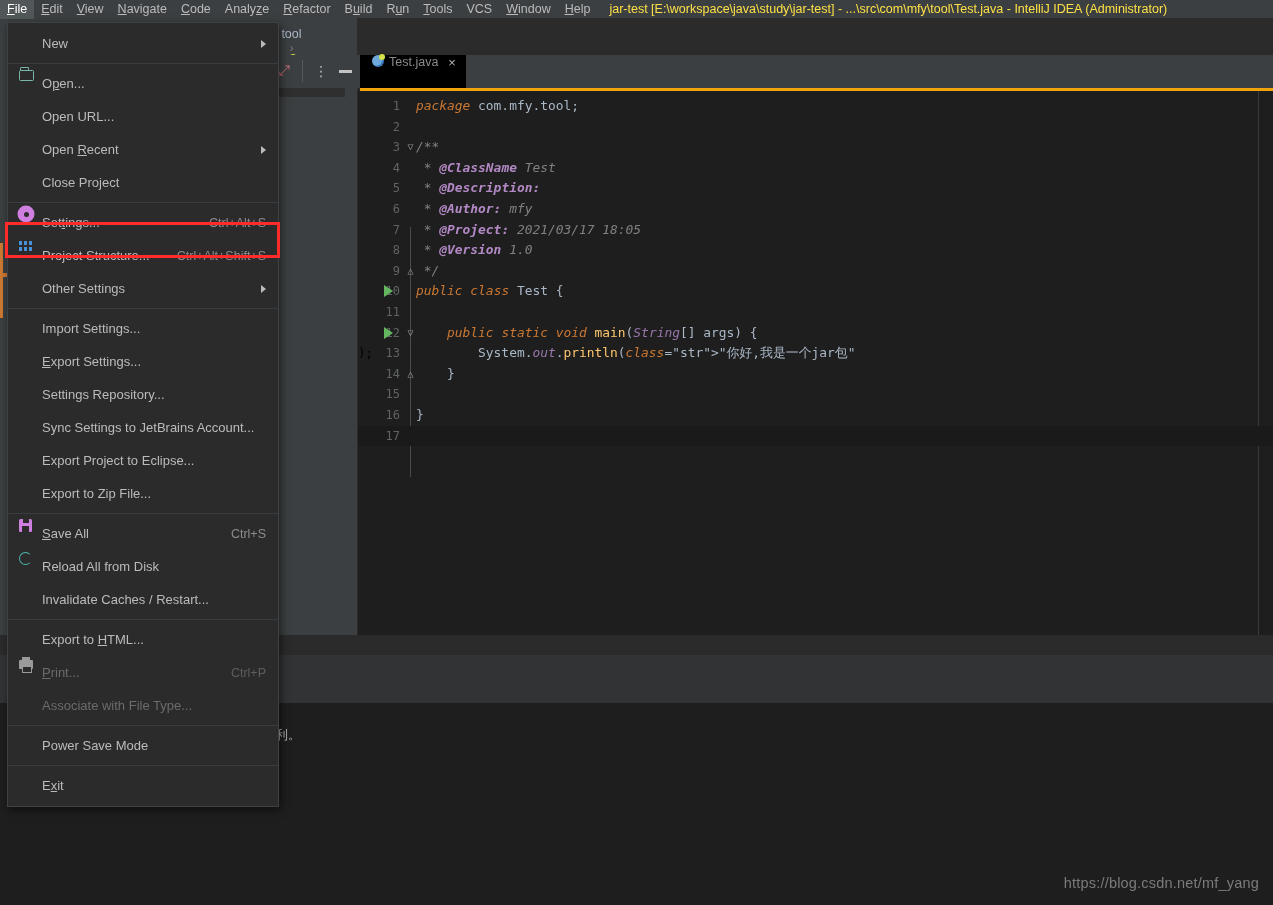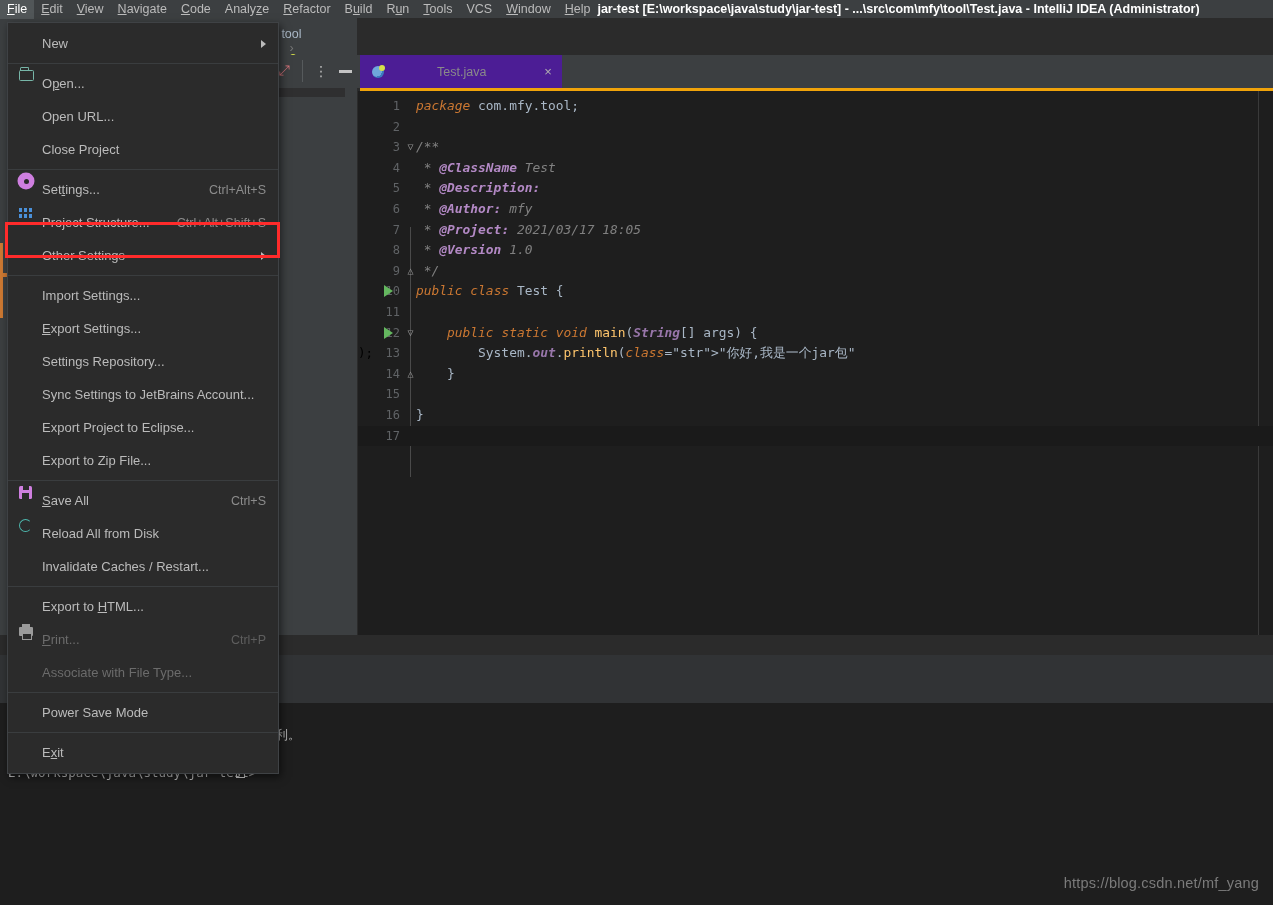--- a/index.html
+++ b/index.html
@@ -16,21 +16,21 @@
     position: absolute; left: 0; top: 0; width: 1273px; height: 18px;
     background: #3c3f41; display: flex; align-items: center;
   }
   .menubar-item {
     font-size: 12.5px; color: #bbbbbb; padding: 1px 7px 2px 7px;
     line-height: 16px; white-space: nowrap; cursor: default;
   }
   .menubar-item.active { background: #4b6eaf00; background: #515658; color: #ffffff; }
   .menubar-item u { text-decoration: underline; }
   .window-title {
-    font-size: 12.5px; color: #ffffff; white-space: nowrap; font-weight: bold;
+    font-size: 12.5px; color: #fde047; margin-left: 12px; white-space: nowrap;
   }
 
   
   .ide-body { position: absolute; left: 0; top: 18px; width: 1273px; height: 887px; background: #2b2b2b; }
 
   .left-strip {
     position: absolute; left: 0; top: 18px; width: 12px; height: 750px;
     background: #3c3f41;
   }
   .left-strip-mark {
@@ -85,22 +85,22 @@
   }
   .ti-more { left: 312px; color: #bbb; font-size: 14px; text-align: center; line-height: 18px; }
   .ti-hide { left: 337px; }
   .ti-hide::before {
     content: ""; position: absolute; left: 2px; top: 8px; width: 13px; height: 3px; background: #c4c4c4;
   }
   .tab-divider { position: absolute; left: 302px; top: 60px; width: 1px; height: 22px; background: #565a5c; }
 
   .editor-tab {
     position: absolute; left: 360px; top: 55px; height: 33px;
-    background: #4c1d95; display: flex; align-items: center; padding: 0 10px 0 12px;
-    font-size: 12.5px; color: #8a8a8a; gap: 48px;
+    background: #000000; display: flex; align-items: flex-start; padding: 0 10px 0 12px;
+    font-size: 12.5px; color: #8a8a8a;
   }
   .editor-tab .tab-close { margin-left: 10px; font-size: 13px; color: #b0b0b0; }
 
   
   .editor-topline {
     position: absolute; left: 360px; top: 88px; width: 913px; height: 3px; background: #f0a30a;
   }
   .editor {
     position: absolute; left: 358px; top: 91px; width: 915px; height: 544px;
     background: #1e1e1e; font-family: "DejaVu Sans Mono", monospace; font-size: 12.5px;
@@ -131,21 +131,21 @@
   .run-marker {
     position: absolute; left: 26px; width: 0; height: 0;
     border-left: 9px solid #64b75f; border-top: 6px solid transparent; border-bottom: 6px solid transparent;
   }
   .kw      { color: #cc7832; font-style: italic; }
   .cmt     { color: #808080; font-style: italic; }
   .doctag  { color: #b389c5; font-weight: bold; font-style: italic; text-align: right; }
   .docval  { color: #808080; font-style: italic; }
   .docpunc { color: #808080; }
   .fn      { color: #ffc66d; }
-  .field   { color: #9876aa; font-style: italic; font-weight: bold; }
+  .field   { color: #9876aa; font-style: italic; }
 
   
   .mid-band { position: absolute; left: 0; top: 635px; width: 1273px; height: 20px; background: #2b2b2b; }
   .tool-band { position: absolute; left: 0; top: 655px; width: 1273px; height: 48px; background: #313335; }
   .console {
     position: absolute; left: 0; top: 703px; width: 1273px; height: 80px;
     background: #1e1e1e; font-family: "DejaVu Sans Mono", monospace; font-size: 12.5px;
     color: #bbbbbb;
   }
   .console-line { position: absolute; white-space: pre; }
@@ -343,20 +343,24 @@
         </div>
         <div class="menu-sep"></div>
         <div class="menu-item">
           <span class="menu-icon ic-folder"></span>
           <span class="mlabel">O<u class="mn">p</u>en...</span>
         </div>
         <div class="menu-item">
           <span class="mlabel">Open URL...</span>
         </div>
         <div class="menu-item">
+          <span class="mlabel">Open <u class="mn">R</u>ecent</span>
+          <span class="arrow"></span>
+        </div>
+        <div class="menu-item">
           <span class="mlabel">Close Project</span>
         </div>
         <div class="menu-sep"></div>
         <div class="menu-item">
           <span class="menu-icon ic-gear"></span>
           <span class="mlabel">Set<u class="mn">t</u>ings...</span>
           <span class="mshort">Ctrl+Alt+S</span>
         </div>
         <div class="menu-item">
           <span class="menu-icon ic-grid">

